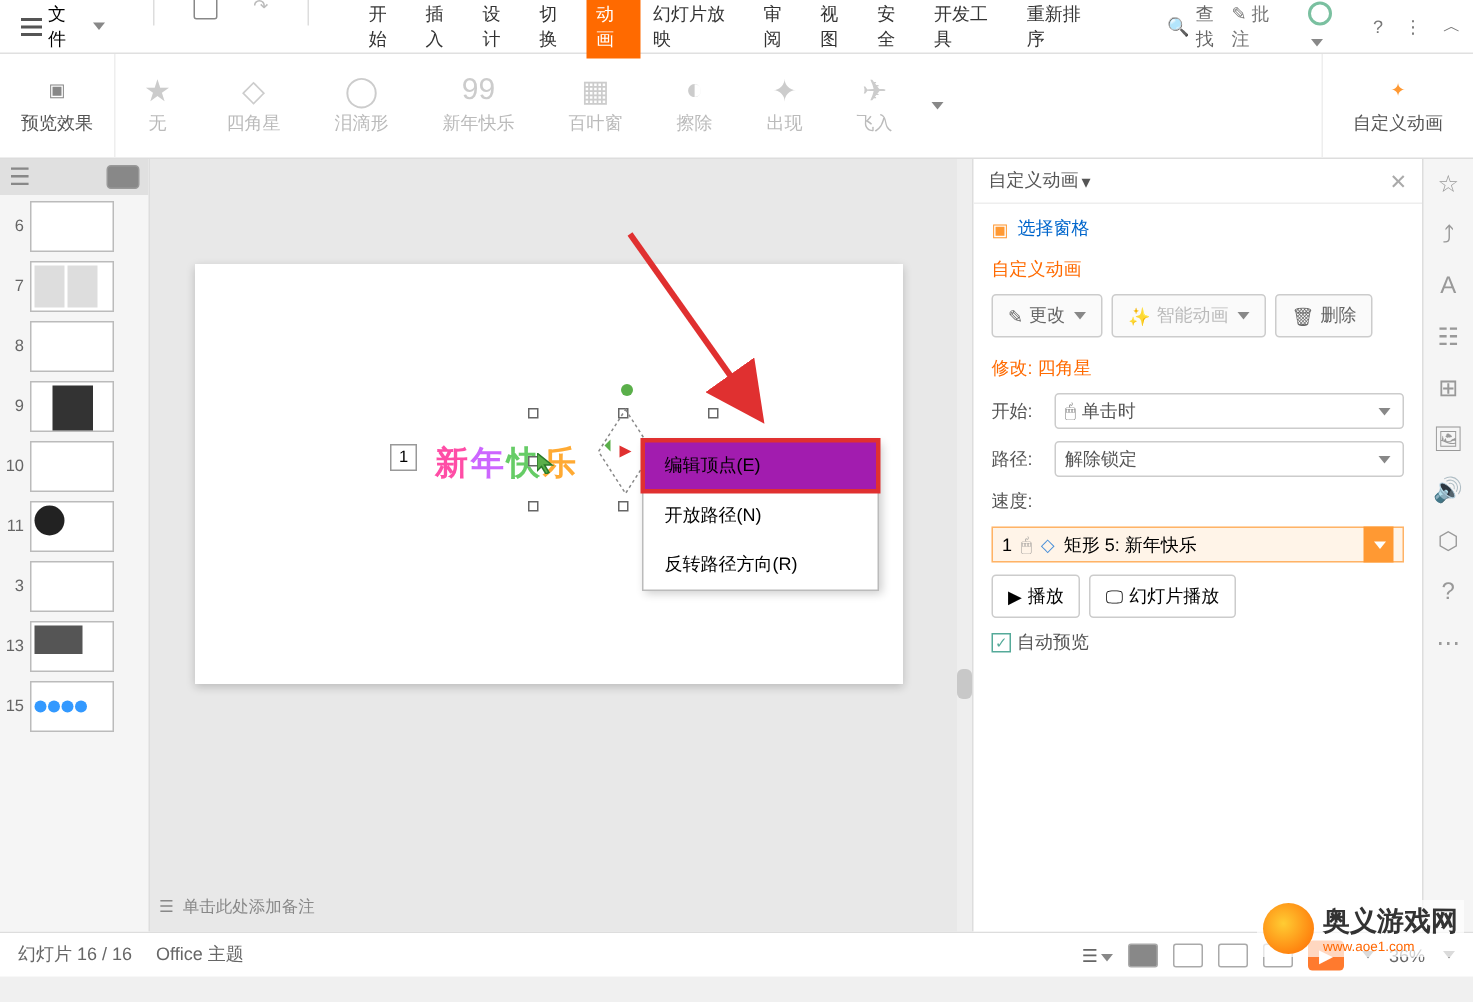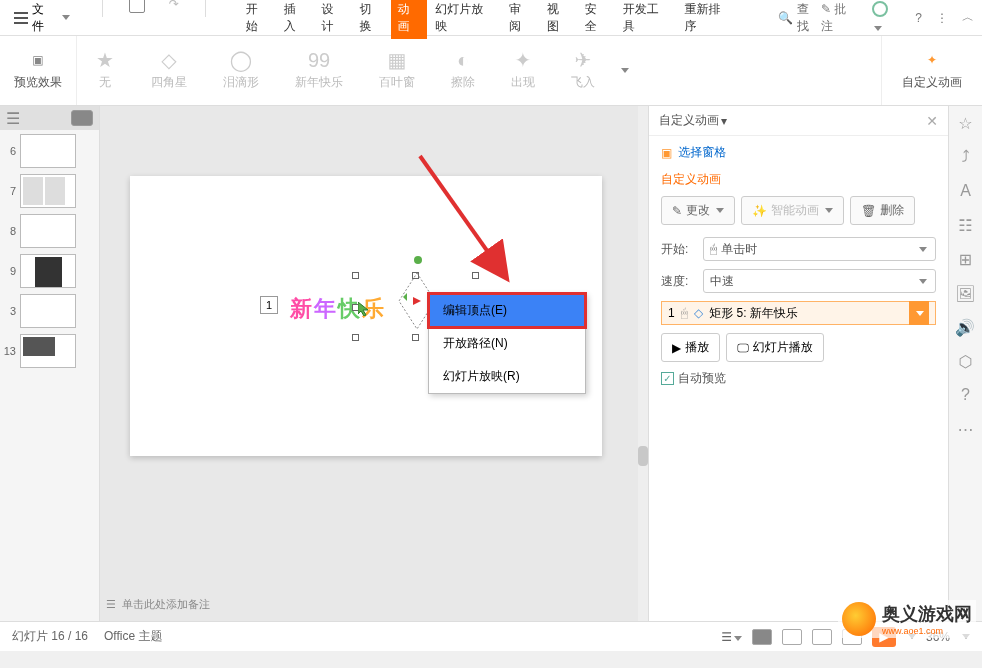--- a/index.html
+++ b/index.html
@@ -51,21 +51,21 @@
 .text-obj span:nth-child(1) { color: #ff4da6; }
 .text-obj span:nth-child(2) { color: #cc66ff; }
 .text-obj span:nth-child(3) { color: #66cc66; }
 .text-obj span:nth-child(4) { color: #ffaa33; }
 .seq-badge { position: absolute; left: 130px; top: 120px; width: 18px; height: 18px; border: 1px solid #999; background: #fff; font-size: 11px; display: flex; align-items: center; justify-content: center; }
 .handle { position: absolute; width: 7px; height: 7px; border: 1px solid #666; background: #fff; }
 .rot-handle { position: absolute; width: 8px; height: 8px; background: #5aaf4a; border-radius: 50%; }
 .diamond-path { position: absolute; left: 267px; top: 95px; width: 40px; height: 60px; }
 .context-menu { position: absolute; left: 298px; top: 117px; width: 158px; background: #fff; border: 1px solid #bbb; box-shadow: 2px 2px 6px rgba(0,0,0,0.2); font-size: 12px; }
 .context-item { padding: 8px 14px; cursor: pointer; }
-.context-item.highlighted { background: #3b82f6; outline: 3px solid #e03030; outline-offset: -1px; }
+.context-item.highlighted { background: #a21caf; outline: 3px solid #e03030; outline-offset: -1px; }
 .red-arrow { position: absolute; left: 280px; top: -25px; pointer-events: none; }
 .notes-bar { position: absolute; bottom: 6px; left: 0; right: 12px; height: 22px; display: flex; align-items: center; gap: 6px; font-size: 11px; color: #888; padding-left: 6px; }
 .canvas-scroll { position: absolute; right: 0; top: 0; bottom: 0; width: 10px; background: #eee; }
 .canvas-scroll-thumb { position: absolute; top: 340px; width: 10px; height: 20px; background: #c8c8c8; border-radius: 4px; }
 
 
 .panel { width: 300px; background: #fff; border-left: 1px solid #ddd; display: flex; flex-direction: column; font-size: 12px; }
 .panel-header { height: 30px; display: flex; align-items: center; padding: 0 10px; border-bottom: 1px solid #eee; color: #555; }
 .panel-close { margin-left: auto; color: #aaa; cursor: pointer; font-size: 14px; }
 .panel-body { padding: 8px 12px; flex: 1; }
@@ -219,27 +219,50 @@
           <span class="thumb-num">8</span>
           <div class="thumb"></div>
         </div>
       <div class="thumb-row">
           <span class="thumb-num">9</span>
           <div class="thumb">
             <div class="thumb-content" style="background:#333;width:50%;height:100%;margin:0 auto"></div>
           </div>
         </div>
       <div class="thumb-row">
+          <span class="thumb-num">10</span>
+          <div class="thumb"></div>
+        </div>
+      <div class="thumb-row">
+          <span class="thumb-num">11</span>
+          <div class="thumb">
+            <div class="thumb-content">
+              <div style="width:20px;height:20px;background:#222;border-radius:50%"></div>
+            </div>
+          </div>
+        </div>
+      <div class="thumb-row">
           <span class="thumb-num">3</span>
           <div class="thumb"></div>
         </div>
       <div class="thumb-row">
           <span class="thumb-num">13</span>
           <div class="thumb">
             <div class="thumb-content" style="background:#555;width:60%;height:60%"></div>
+          </div>
+        </div>
+      <div class="thumb-row">
+          <span class="thumb-num">15</span>
+          <div class="thumb">
+            <div class="thumb-content" style="display:flex;align-items:center;gap:1px">
+              <div style="width:8px;height:8px;background:#39f;border-radius:50%"></div>
+              <div style="width:8px;height:8px;background:#39f;border-radius:50%"></div>
+              <div style="width:8px;height:8px;background:#39f;border-radius:50%"></div>
+              <div style="width:8px;height:8px;background:#39f;border-radius:50%"></div>
+            </div>
           </div>
         </div>
     </div>
   </div>
 
   <div class="canvas-area">
     <div class="slide">
       <div class="seq-badge">1</div>
       <div class="text-obj">
         <span>新</span><span>年</span><span>快</span><span>乐</span>
@@ -260,21 +283,21 @@
         <polygon points="16,26 24,30 16,34" fill="#e03030"></polygon>
         <polygon points="6,26 10,22 10,30" fill="#5aaf4a"></polygon>
       </svg>
       <svg style="position:absolute;left:228px;top:126px" width="12" height="14">
           <polygon points="0,0 0,12 3,9 6,14 8,13 5,8 10,8" fill="#5aaf4a" stroke="#2a7a2a"></polygon>
         </svg>
 
       <div class="context-menu">
         <div class="context-item highlighted">编辑顶点(E)</div>
         <div class="context-item">开放路径(N)</div>
-        <div class="context-item">幻灯片放映(R)</div>
+        <div class="context-item">反转路径方向(R)</div>
       </div>
 
       <svg class="red-arrow" width="120" height="150">
         <defs>
             <marker id="ah" markerWidth="10" markerHeight="10" refX="8" refY="5" orient="auto">
               <polygon points="0,0 10,5 0,10" fill="#e03030"></polygon>
             </marker>
           </defs>
         <line x1="10" y1="5" x2="95" y2="125" stroke="#e03030" stroke-width="4" marker-end="url(#ah)"></line>
       </svg>
@@ -309,32 +332,36 @@
         <div class="btn disabled">
             <span>✨</span>
             <span>智能动画</span>
             <span class="chevron-down"></span>
           </div>
         <div class="btn">
             <span>🗑</span>
             <span>删除</span>
           </div>
       </div>
+      <div class="section-title">修改: 四角星</div>
       <div class="form-row">
         <span class="form-label">开始:</span>
         <div class="form-select">
             <span style="margin-right:4px">🖱</span>
             <span>单击时</span>
           </div>
       </div>
       <div class="form-row">
+        <span class="form-label">路径:</span>
+        <div class="form-select">
+            <span>解除锁定</span>
+          </div>
+      </div>
+      <div class="form-row">
         <span class="form-label">速度:</span>
-        <div class="form-select">
-            <span>中速</span>
-          </div>
       </div>
       <div class="anim-list">
         <span>1</span>
         <span style="color:#888">🖱</span>
         <span style="color:#4a90d9">◇</span>
         <span>矩形 5: 新年快乐</span>
         <div class="anim-list-dd">
             <span class="chevron-down" style="border-top-color:#fff"></span>
           </div>
       </div>

